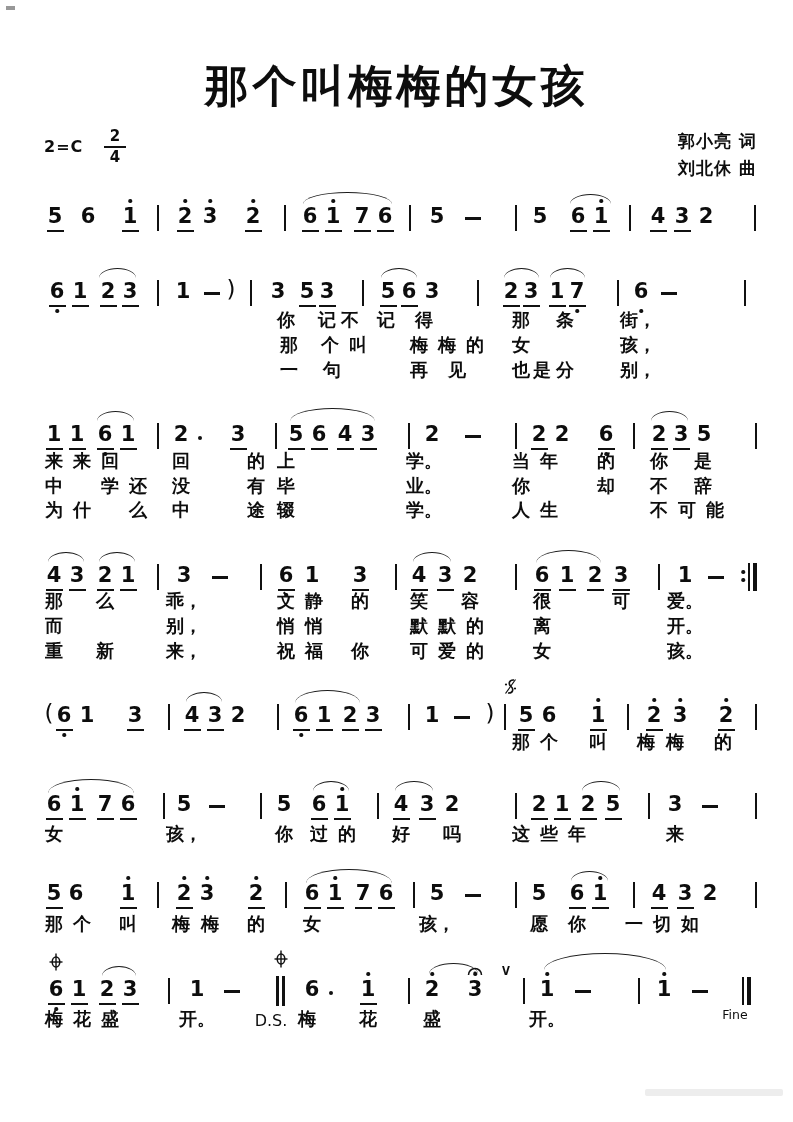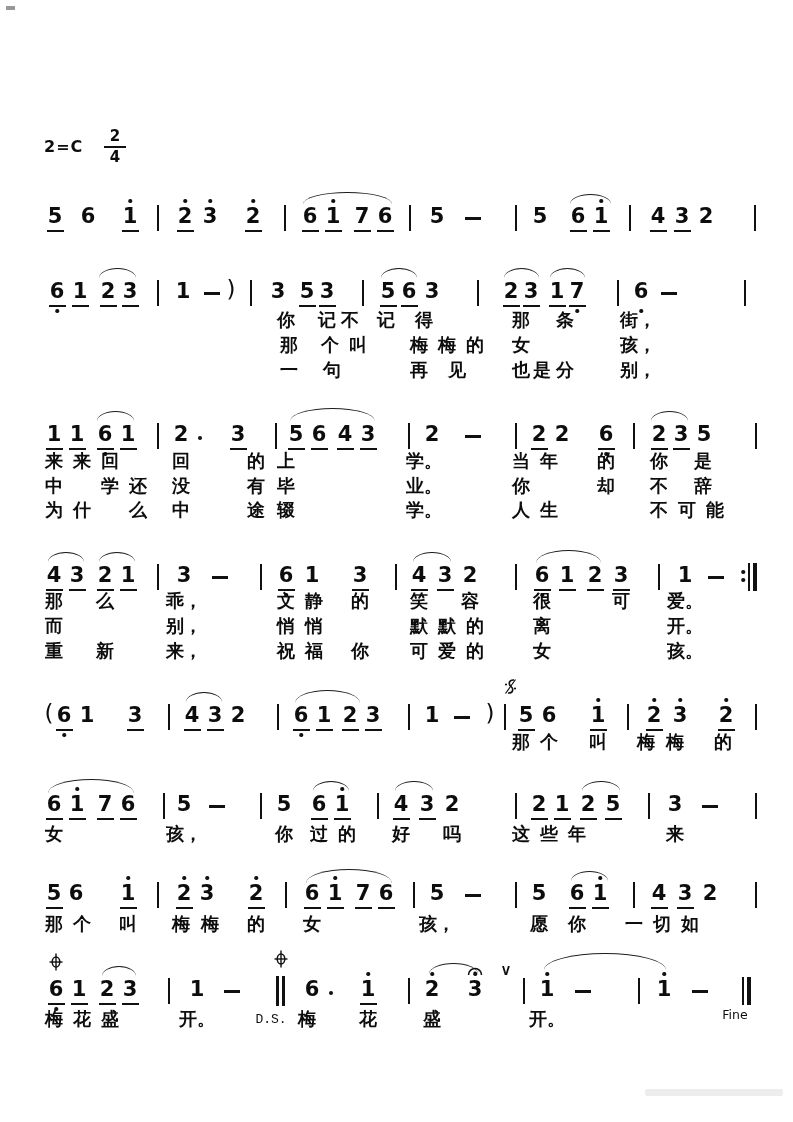--- a/index.html
+++ b/index.html
@@ -17,36 +17,41 @@
   .watermark{position:absolute;left:645px;top:1089px;width:138px;height:7px;background:#ededed;border-radius:2px;}
   #notation{position:absolute;left:0;top:0;width:793px;height:1122px;}
   .note{position:absolute;transform:translateX(-50%);font-size:21px;font-weight:700;line-height:1;white-space:nowrap;}
   .uline{position:absolute;height:2px;background:#111;}
   .ndot{position:absolute;width:3.5px;height:3.5px;border-radius:50%;background:#111;transform:translateX(-50%);}
   .adot{position:absolute;width:4px;height:4px;border-radius:50%;background:#111;transform:translateX(-50%);}
   .bline{position:absolute;background:#111;}
   .dashline{position:absolute;background:#111;}
   .paren{position:absolute;transform:translateX(-50%);font-size:23px;font-weight:400;line-height:1;}
   .breath{position:absolute;transform:translateX(-50%);font-size:12px;font-weight:700;line-height:1;transform:translateX(-50%) scaleX(.85);}
-  .dstext{position:absolute;transform:translateX(-50%);font-size:13px;font-weight:400;line-height:1;font-family:Liberation Mono, monospace;}
+  .dstext{position:absolute;transform:translateX(-50%);font-size:16px;font-weight:400;line-height:1;}
   .finetext{position:absolute;transform:translateX(-50%);font-size:12.5px;font-weight:400;line-height:1;}
   .sym{position:absolute;}
   .arc{position:absolute;border-top:1.8px solid #1a1a1a;border-radius:50% 50% 0 0 / 100% 100% 0 0;}
   .lyric{position:absolute;transform:translateX(-50%);font-size:18px;font-weight:700;line-height:1;white-space:nowrap;}
 </style>
 </head>
 <body>
 
 <div class="sheet" id="sheet">
   <div class="speck"></div>
+  <div class="title">那个叫梅梅的女孩</div>
   <div class="keysig">2=C</div>
   <div class="meter">
     <div class="mnum">2</div>
     <div class="fbar"></div>
     <div class="mden">4</div>
+  </div>
+  <div class="credits">
+    <div>郭小亮 词</div>
+    <div>刘北休 曲</div>
   </div>
   <div id="notation">
       <div class="note" style="left: 55px; top: 206px;">5</div>
       <div class="uline" style="left: 47px; top: 230px; width: 17px;"></div>
       <div class="note" style="left: 88px; top: 206px;">6</div>
       <div class="note" style="left: 130px; top: 206px;">1</div>
       <div class="uline" style="left: 122px; top: 230px; width: 17px;"></div>
       <div class="ndot" style="left: 130px; top: 199px;"></div>
       <div class="bline" style="left: 157px; top: 205px; width: 2px; height: 26px;"></div>
       <div class="note" style="left: 185px; top: 206px;">2</div>

